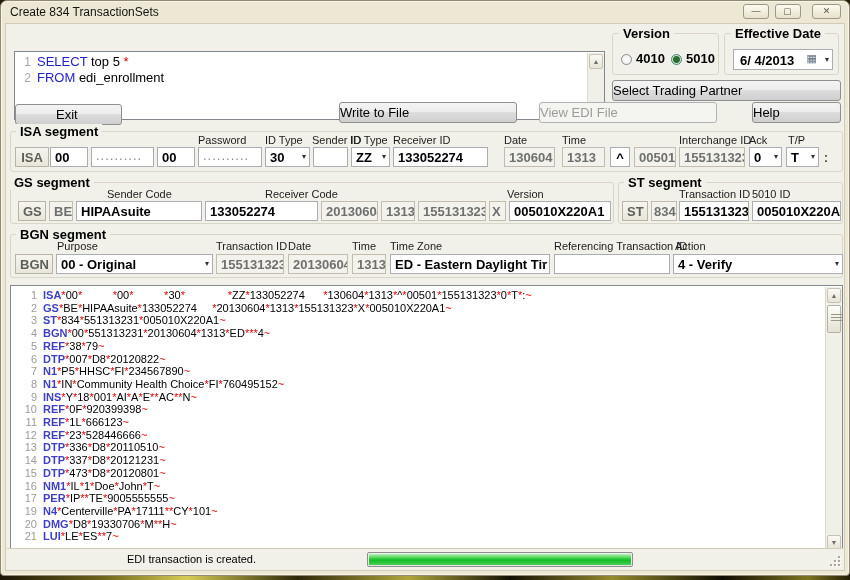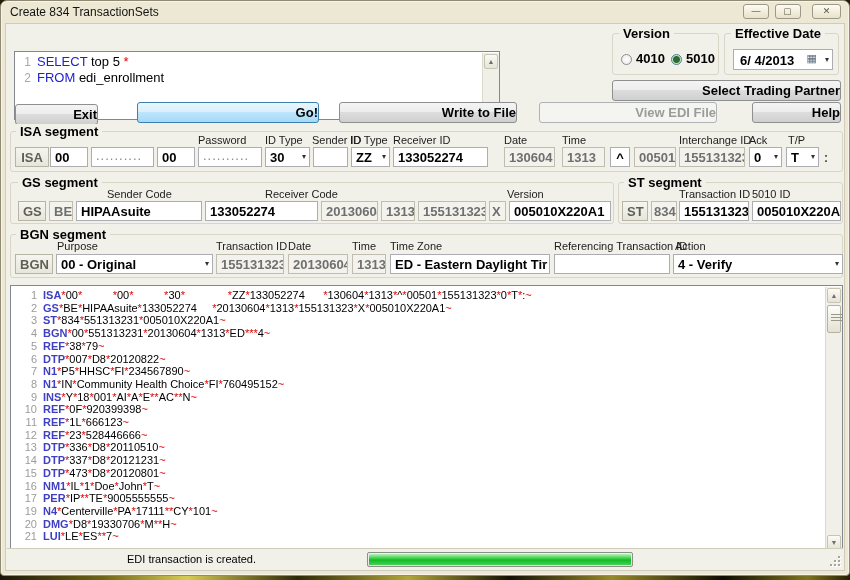--- a/index.html
+++ b/index.html
@@ -36,21 +36,21 @@
   .combo .arr { position:absolute; right:3px; top:4px; font-size:8px; color:#333; font-weight:normal; }
   .dots { background:#fff; border:1px solid #abadb3; color:#8a8a8a; font-weight:normal; letter-spacing:1px; line-height:12px; }
   .lbl { position:absolute; font-size:11px; color:#1c1c1c; white-space:nowrap; }
   .sep-colon { position:absolute; font-size:12px; font-weight:bold; color:#444; }
 
   
   .groupbox { position:absolute; border:1px solid #d9d6c7; border-radius:3px; }
   .gb-title { position:absolute; font-size:13px; font-weight:bold; color:#000; background:#f1f0e9; padding:0 4px; white-space:nowrap; }
 
   
-  .sql-editor { position:absolute; left:8px; top:27px; width:486px; height:69px;
+  .sql-editor { position:absolute; left:8px; top:27px; width:591px; height:69px;
     background:#fff; border:1px solid #828790; overflow:hidden; }
   .sql-lines { position:absolute; left:0; top:2px; right:18px; font-size:13px; }
   .sql-line { white-space:pre; line-height:16px; }
   .sql-line .ln { display:inline-block; width:16px; text-align:right; margin-right:6px; color:#a8a8a8; font-size:12px; }
   .sql-kw { color:#2222cc; }
   .sql-tx { color:#000; }
   .sql-star { color:#e00000; }
 
   
   .vscroll { position:absolute; top:1px; bottom:1px; width:17px; background:#f0efe8; border-left:1px solid #dcdacd; }
@@ -70,21 +70,21 @@
     background:radial-gradient(#fff,#e8e8e8); vertical-align:-2px; }
   .radio-opt.sel .radio-circle { border-color:#4f7d8c; background:radial-gradient(circle,#2f6a32 0 3px,#bfe6c2 4px,#f2f8f2 6px); }
   .radio-label { font-size:13px; font-weight:bold; margin-left:4px; }
 
   .datepicker { position:absolute; left:8px; top:15px; width:100px; height:21px; background:#fff; border:1px solid #abadb3; }
   .datepicker .val { position:absolute; left:6px; top:3px; font-size:13px; font-weight:bold; }
   .datepicker .cal { position:absolute; right:15px; top:2px; font-size:11px; color:#5b6c7c; }
   .datepicker .arr { position:absolute; right:3px; top:5px; font-size:8px; color:#333; }
 
   
-  .btn { position:absolute; height:21px; text-align:right; font-size:13px; font-weight:bold; color:#000;
+  .btn { position:absolute; height:21px; text-align:left; font-size:13px; font-weight:normal; color:#000;
     background:linear-gradient(#f4f4f4 0%,#ededed 45%,#dedede 46%,#cfcfcf 100%);
     border:1px solid #8e8f8f; border-radius:3px; line-height:19px; }
   .btn.primary { background:linear-gradient(#eaf6fd 0%,#d9f0fc 45%,#bee6fd 46%,#a7d9f5 100%); border-color:#3c7fb1; }
   .btn.disabled { color:#9b9b9b; background:#f4f4f1; border-color:#b0b3b6; }
 
   
   .edi-box { position:absolute; left:8px; top:283px; width:833px; height:268px;
     background:#fff; border:1px solid #828790; overflow:hidden; }
   .edi-lines { position:absolute; left:0; top:3px; right:18px; font-size:11px; }
   .edi-line { white-space:pre; line-height:12.7px; }
@@ -144,22 +144,21 @@
       <span class="gb-title" style="left:6px; top:-8px;">Effective Date</span>
       <div class="datepicker">
         <span class="val">6/ 4/2013</span>
         <span class="cal">▦</span>
         <span class="arr">▾</span>
       </div>
     </div>
 
     <div class="btn" style="left:606px; top:56px; width:229px;">Select Trading Partner</div>
 
-    <div class="btn" style="left:9px;  top:80px; width:83px;">Exit</div>
-    <div class="btn primary" style="left:131px; top:78px; width:182px;">Go!</div>
+    <div class="btn" style="left:9px;  top:80px; width:107px;padding-left:40px;">Exit</div>
     <div class="btn" style="left:333px; top:78px; width:178px;">Write to File</div>
     <div class="btn disabled" style="left:533px; top:78px; width:178px;">View EDI File</div>
     <div class="btn" style="left:746px; top:78px; width:89px;">Help</div>
 
     <div class="groupbox" style="left:4px; top:107px; width:833px; height:41px;"></div>
     <span class="gb-title" style="position:absolute; left:10px; top:100px;">ISA segment</span>
     <span class="lbl" style="left:192px; top:110px;">Password</span>
     <span class="lbl" style="left:259px; top:110px;">ID Type</span>
     <span class="lbl" style="left:306px; top:110px;">Sender ID</span>
     <span class="lbl" style="left:344px; top:110px;">ID Type</span>
@@ -182,21 +181,21 @@
     <div class="ro" style="left:498px; top:123px; width:51px;">130604</div>
     <div class="ro" style="left:556px; top:123px; width:43px;">1313</div>
     <div class="tb" style="left:604px; top:123px; width:20px; text-align:center; padding:2px 1px;">^</div>
     <div class="ro" style="left:628px; top:123px; width:42px;">00501</div>
     <div class="ro" style="left:673px; top:123px; width:66px;">155131323</div>
     <div class="combo" style="left:743px; top:123px; width:33px;"><span>0</span><span class="arr">▾</span></div>
     <div class="combo" style="left:780px; top:123px; width:33px;"><span>T</span><span class="arr">▾</span></div>
     <span class="sep-colon" style="left:818px; top:127px;">:</span>
 
     <div class="groupbox" style="left:4px; top:158px; width:604px; height:42px;"></div>
-    <span class="gb-title" style="position:absolute; left:12px; top:151px;text-align:right;">GS segment</span>
+    <span class="gb-title" style="position:absolute; left:4px; top:151px;text-align:right;">GS segment</span>
     <span class="lbl" style="left:101px; top:164px;">Sender Code</span>
     <span class="lbl" style="left:259px; top:164px;">Receiver Code</span>
     <span class="lbl" style="left:501px; top:164px;">Version</span>
     <div class="tagbox" style="left:12px; top:177px; width:28px;">GS</div>
     <div class="ro" style="left:43px; top:177px; width:24px;">BE</div>
     <div class="tb" style="left:70px; top:177px; width:126px;">HIPAAsuite</div>
     <div class="tb" style="left:199px; top:177px; width:113px;">133052274</div>
     <div class="ro" style="left:315px; top:177px; width:57px;">20130604</div>
     <div class="ro" style="left:375px; top:177px; width:34px;">1313</div>
     <div class="ro" style="left:412px; top:177px; width:68px;">155131323</div>

